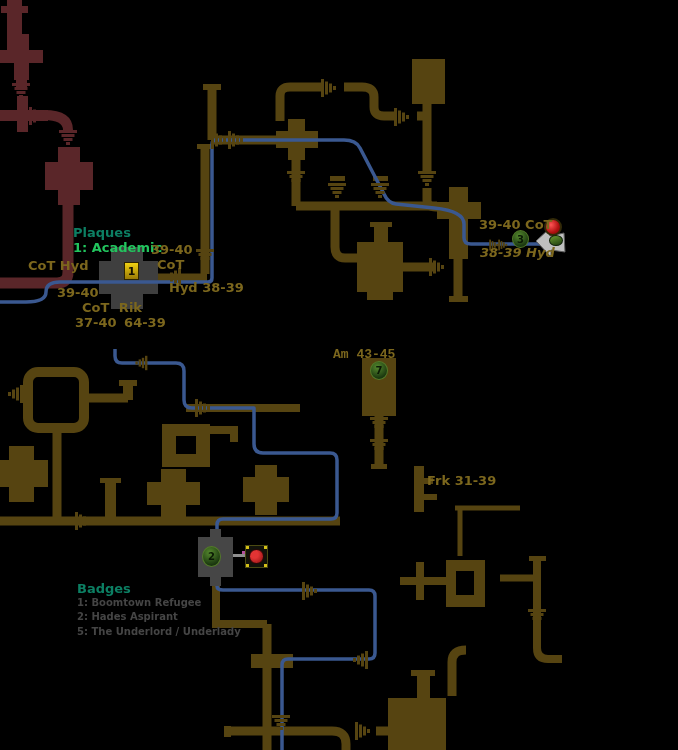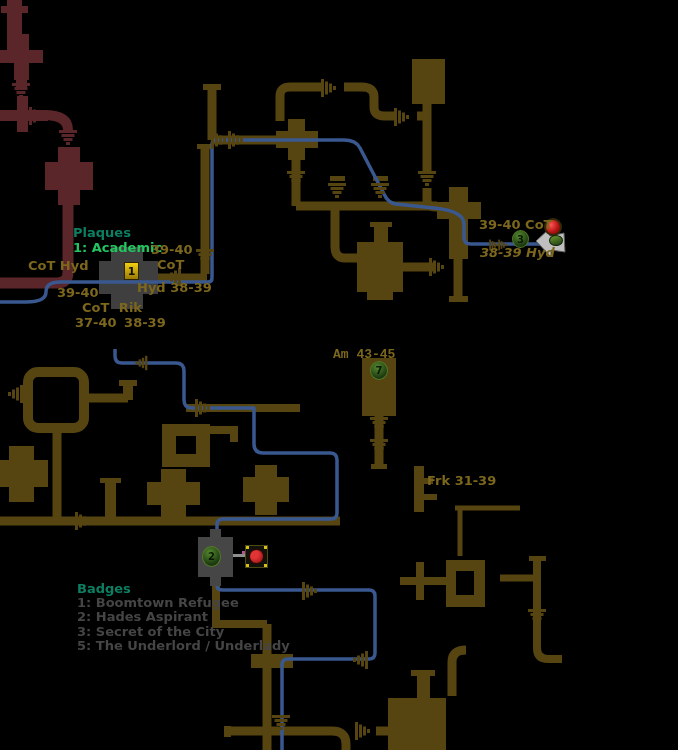--- a/index.html
+++ b/index.html
@@ -2,21 +2,21 @@
 <html><head>
 <meta charset="utf-8">
 <style>
   html,body{margin:0;padding:0;background:#000;}
   .stage{position:relative;width:678px;height:750px;background:#000;overflow:hidden;
          font-family:"DejaVu Sans","Liberation Sans",sans-serif;}
   .stage svg{position:absolute;left:0;top:0;}
   .lbl{position:absolute;white-space:nowrap;font-size:13px;font-weight:600;color:#7c671d;line-height:14px;}
   .lbl.teal{color:#0c7f63;font-size:13px;}
   .lbl.gray{color:#22c55e;}
-  .badge-list{position:absolute;left:77px;top:596px;font-size:13px;font-weight:600;color:#454545;}
+  .badge-list{position:absolute;left:77px;top:596px;font-size:10px;font-weight:600;color:#454545;}
   .badge-list div{line-height:14.4px;white-space:nowrap;}
   .ws5{word-spacing:5px;}
   .ws3{word-spacing:3px;}
   .marker-oval{position:absolute;border-radius:50%;display:flex;align-items:center;justify-content:center;
       background:radial-gradient(circle at 40% 30%, #55882e, #1c3a10 70%, #0e2008);
       border:1px solid #527a28;color:#0b1a05;font-size:10px;font-weight:700;}
   .plaque-gold{position:absolute;left:124px;top:262px;width:13px;height:16px;
       background:linear-gradient(180deg,#f0d012,#9a7a06);border:1px solid #2e2400;
       color:#141000;font-size:11px;font-weight:700;display:flex;align-items:center;justify-content:center;}
   .plaque-box{position:absolute;left:245px;top:545px;width:21px;height:21px;background:#12120a;border:1px solid #4a4a12;}
@@ -220,35 +220,34 @@
 </div>
 
 <div class="red-circle"></div>
 <div class="green-chip"></div>
 
 <div class="lbl teal" style="left:73px;top:226px;">Plaques</div>
 <div class="lbl gray" style="left:73px;top:241px;">1: Academic</div>
 
 <div class="lbl" style="left:151px;top:243px;">39-40</div>
 <div class="lbl" style="left:157px;top:258px;">CoT</div>
-<div class="lbl" style="left:137px;top:281px;">Hyd 38-39</div>
+<div class="lbl" style="left:169px;top:281px;">Hyd 38-39</div>
 
 <div class="lbl" style="left:28px;top:259px;">CoT Hyd</div>
 <div class="lbl" style="left:57px;top:286px;">39-40</div>
 
 <div class="lbl ws5" style="left:82px;top:301px;">CoT Rik</div>
-<div class="lbl ws3" style="left:75px;top:316px;">37-40 38-39</div>
+<div class="lbl ws3" style="left:75px;top:316px;">37-40 64-39</div>
 
 <div class="lbl" style="left:479px;top:218px;">39-40 CoT</div>
 <div class="lbl" style="left:480px;top:246px;font-style:italic;">38-39 Hyd</div>
 
 <div class="lbl" style="left:333px;top:348px;font-family:Liberation Mono, monospace;">Am 43-45</div>
 <div class="lbl" style="left:427px;top:474px;">Frk 31-39</div>
 
 <div class="lbl teal" style="left:77px;top:582px;">Badges</div>
 <div class="badge-list">
   <div>1: Boomtown Refugee</div>
   <div>2: Hades Aspirant</div>
-  <div>3: Secret of the City</div>
   <div>5: The Underlord / Underlady</div>
 </div>
 
 </div>
 
 </body></html>

